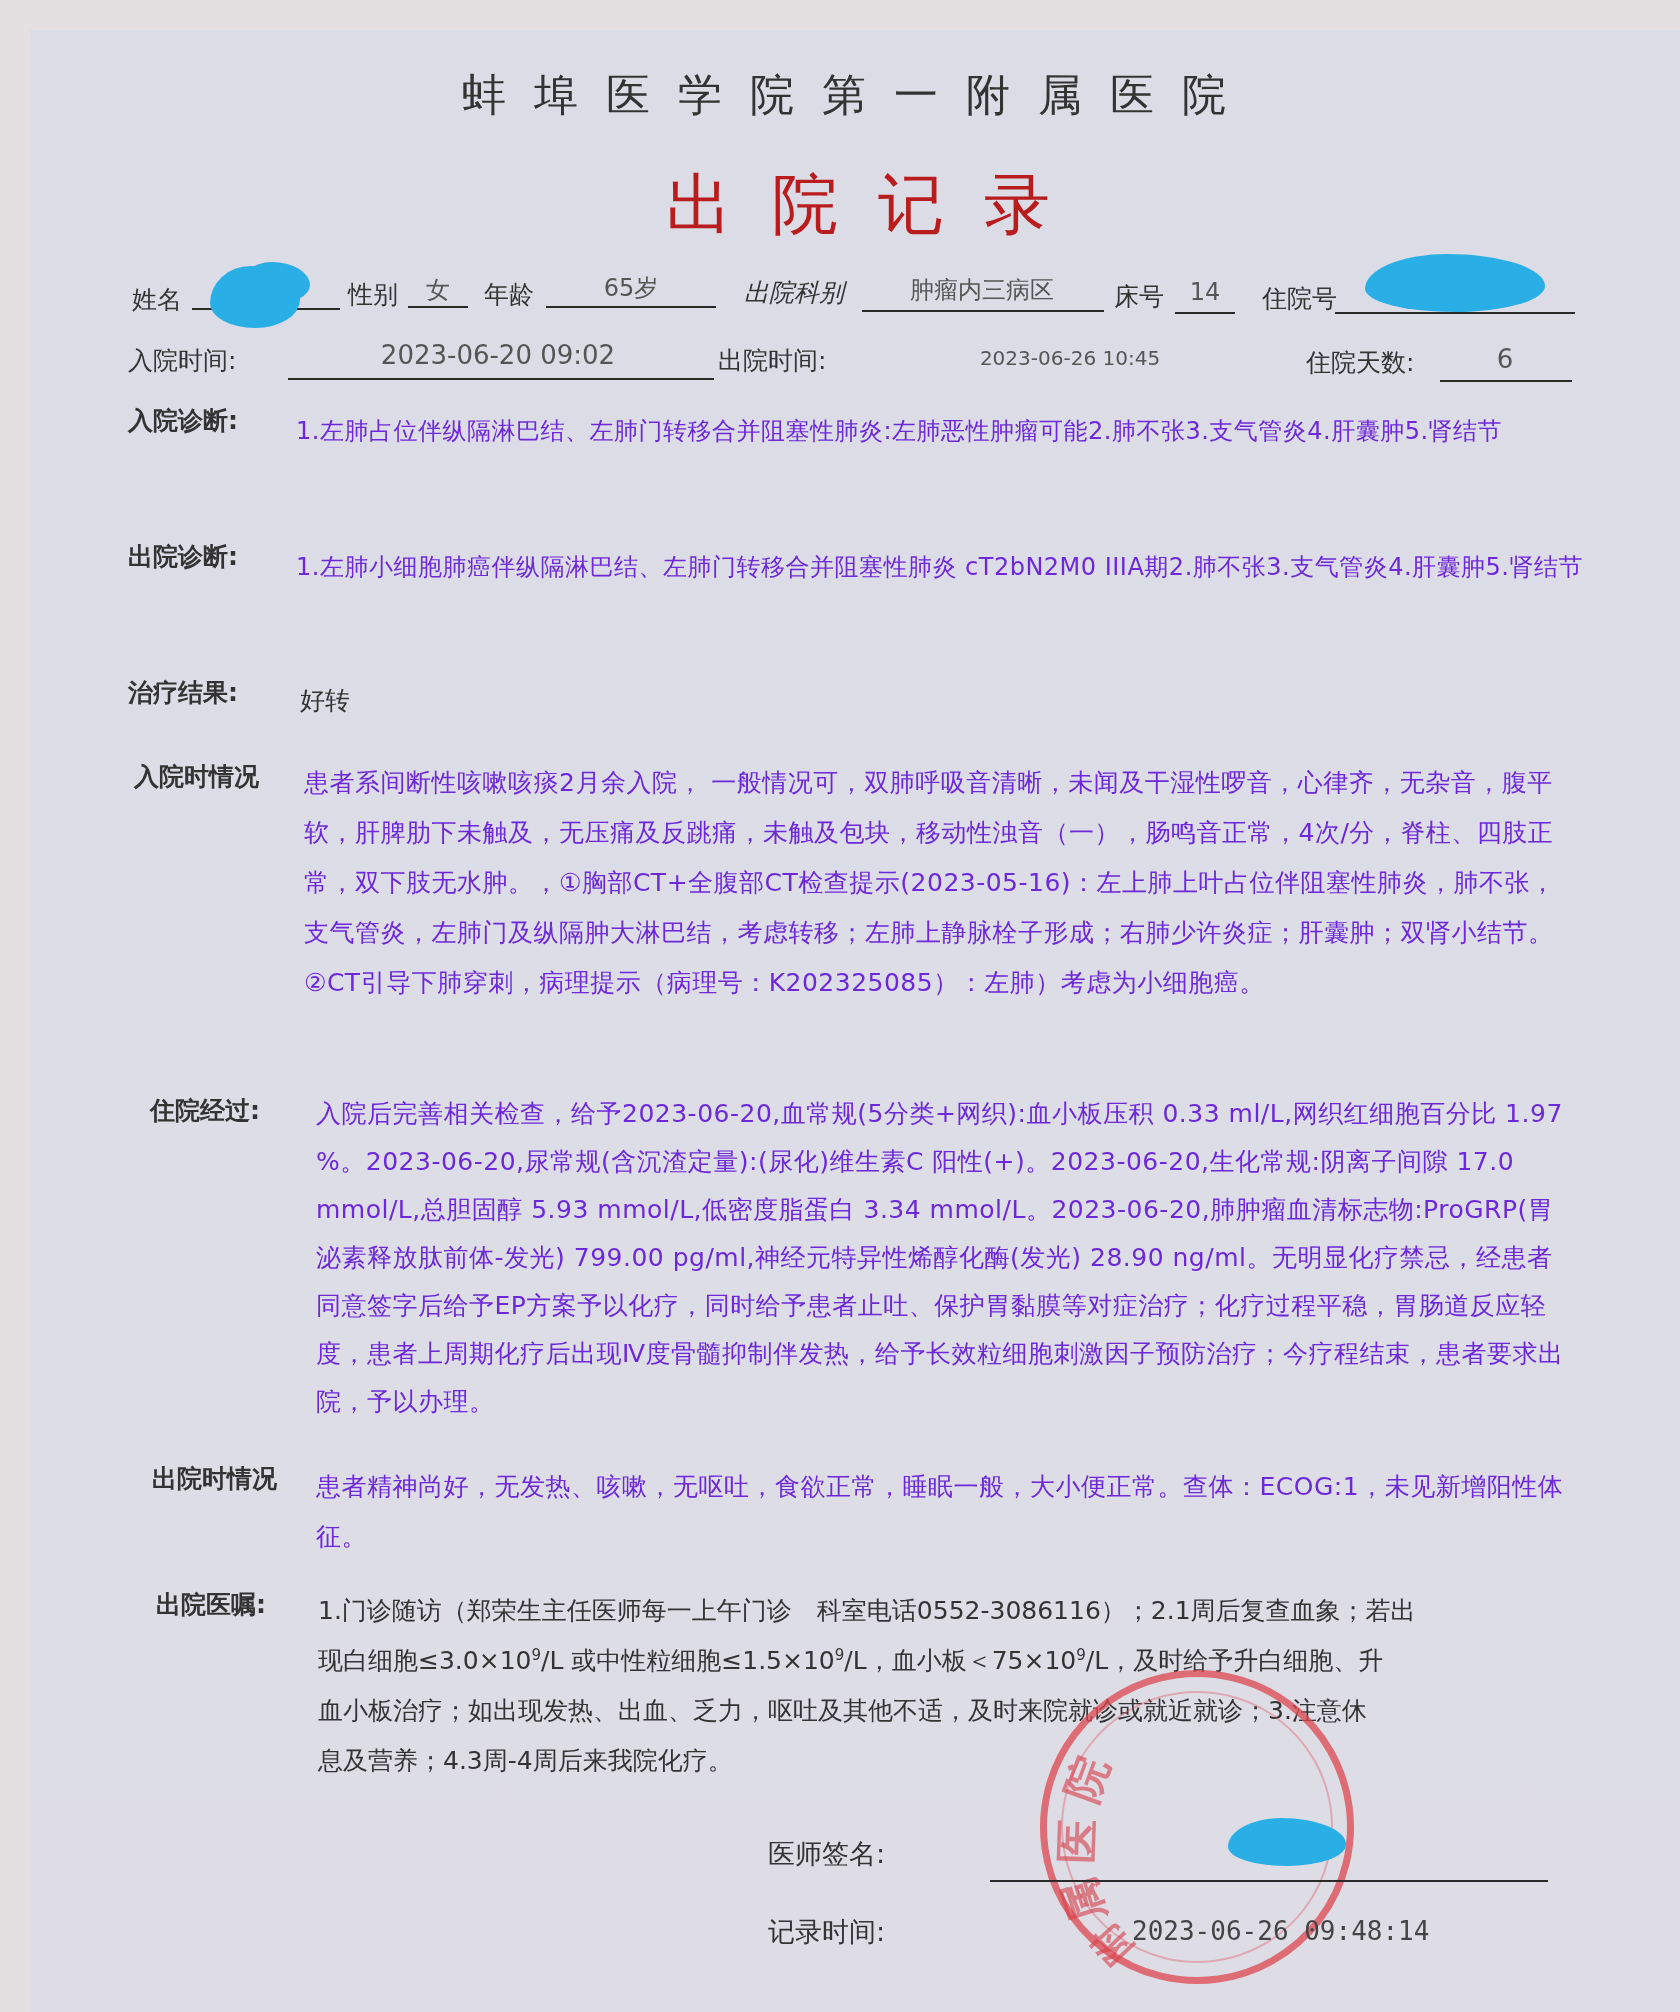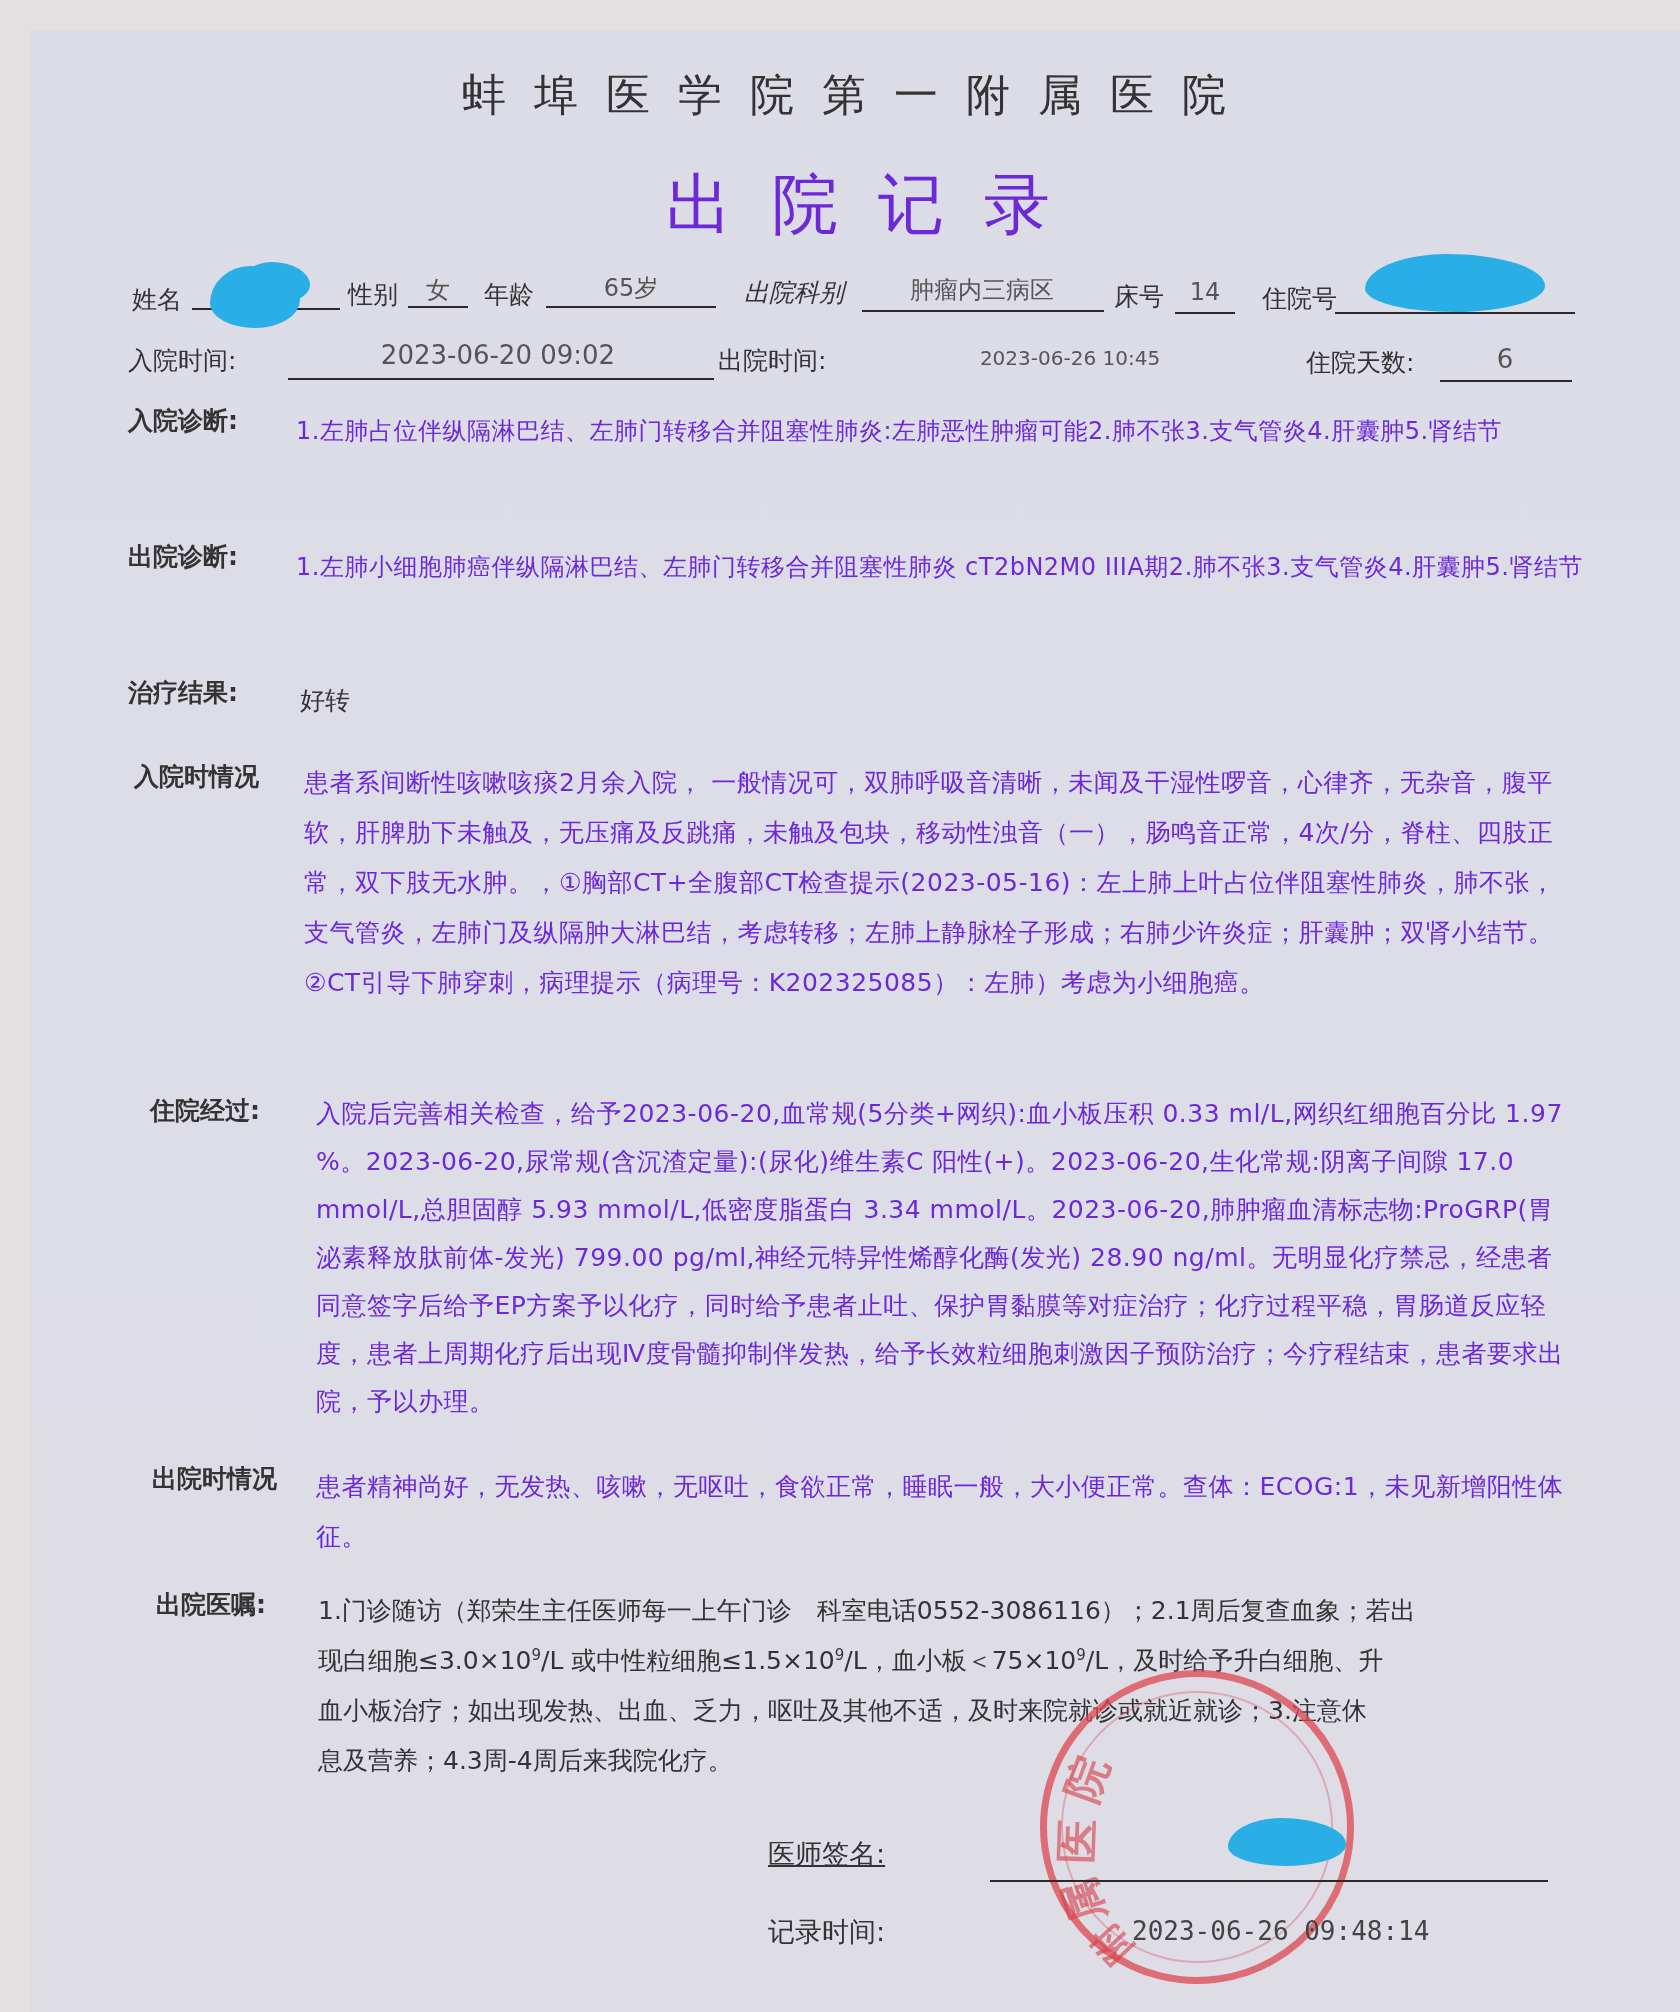--- a/index.html
+++ b/index.html
@@ -13,21 +13,21 @@
   .paper {
     position: absolute; left: 30px; top: 30px; width: 1650px; height: 1982px;
     background: linear-gradient(180deg, #dcdce6 0%, #dddde7 50%, #dedde6 100%);
   }
   .abs { position: absolute; white-space: nowrap; }
   .hospital {
     left: 462px; top: 66px; font-size: 44px; letter-spacing: 28px; color: #333;
     font-family: "DejaVu Sans", sans-serif; font-weight: 300;
   }
   .title {
-    left: 666px; top: 160px; font-size: 66px; letter-spacing: 40px; color: #6d28d9;
+    left: 666px; top: 160px; font-size: 66px; letter-spacing: 40px; color: #b91c1c;
     font-family: "DejaVu Sans", sans-serif;
   }
   .lbl { font-family: "DejaVu Sans", sans-serif; font-size: 25px; color: #333; }
   .val { font-family: "DejaVu Sans", sans-serif; font-size: 24px; color: #555; text-align: center; }
   .uline { border-bottom: 2px solid #2a2a2a; position: absolute; }
   .mono { font-family: "DejaVu Sans Mono", "Liberation Mono", monospace; font-size: 24px; color: #444; }
   .sec-label { font-family: "DejaVu Sans", sans-serif; font-size: 25px; color: #333; font-weight: bold; }
   .para {
     position: absolute; font-family: "DejaVu Sans", sans-serif; font-size: 25px; color: #6d28d9;
     white-space: normal; line-height: 50px; letter-spacing: 0.5px;
@@ -120,18 +120,18 @@
 <div class="abs lbl" style="left:318px; top:1744px;">息及营养；4.3周-4周后来我院化疗。</div>
 
 <div class="stamp">
   <div class="stamp-inner"></div>
   <div class="stamp-text" style="left:26px; top:58px; transform:rotate(-62deg);">院</div>
   <div class="stamp-text" style="left:8px; top:118px; transform:rotate(-80deg);">医</div>
   <div class="stamp-text" style="left:6px; top:178px; transform:rotate(-100deg);">属</div>
   <div class="stamp-text" style="left:30px; top:228px; transform:rotate(-125deg); font-size:38px;">附</div>
 </div>
 
-<div class="abs lbl" style="left:768px; top:1836px; font-size:27px;text-decoration:underline;">医师签名:</div>
+<div class="abs lbl" style="left:768px; top:1836px; font-size:27px;">医师签名:</div>
 <div class="redact" style="left:1228px; top:1818px; width:118px; height:48px;"></div>
 <div class="uline" style="left:990px; top:1880px; width:558px;"></div>
 
 <div class="abs lbl" style="left:768px; top:1914px; font-size:27px;">记录时间:</div>
 <div class="abs mono" style="left:1112px; top:1916px; font-size:26px;margin-left:20px;">2023-06-26 09:48:14</div>
 
 </body></html>

